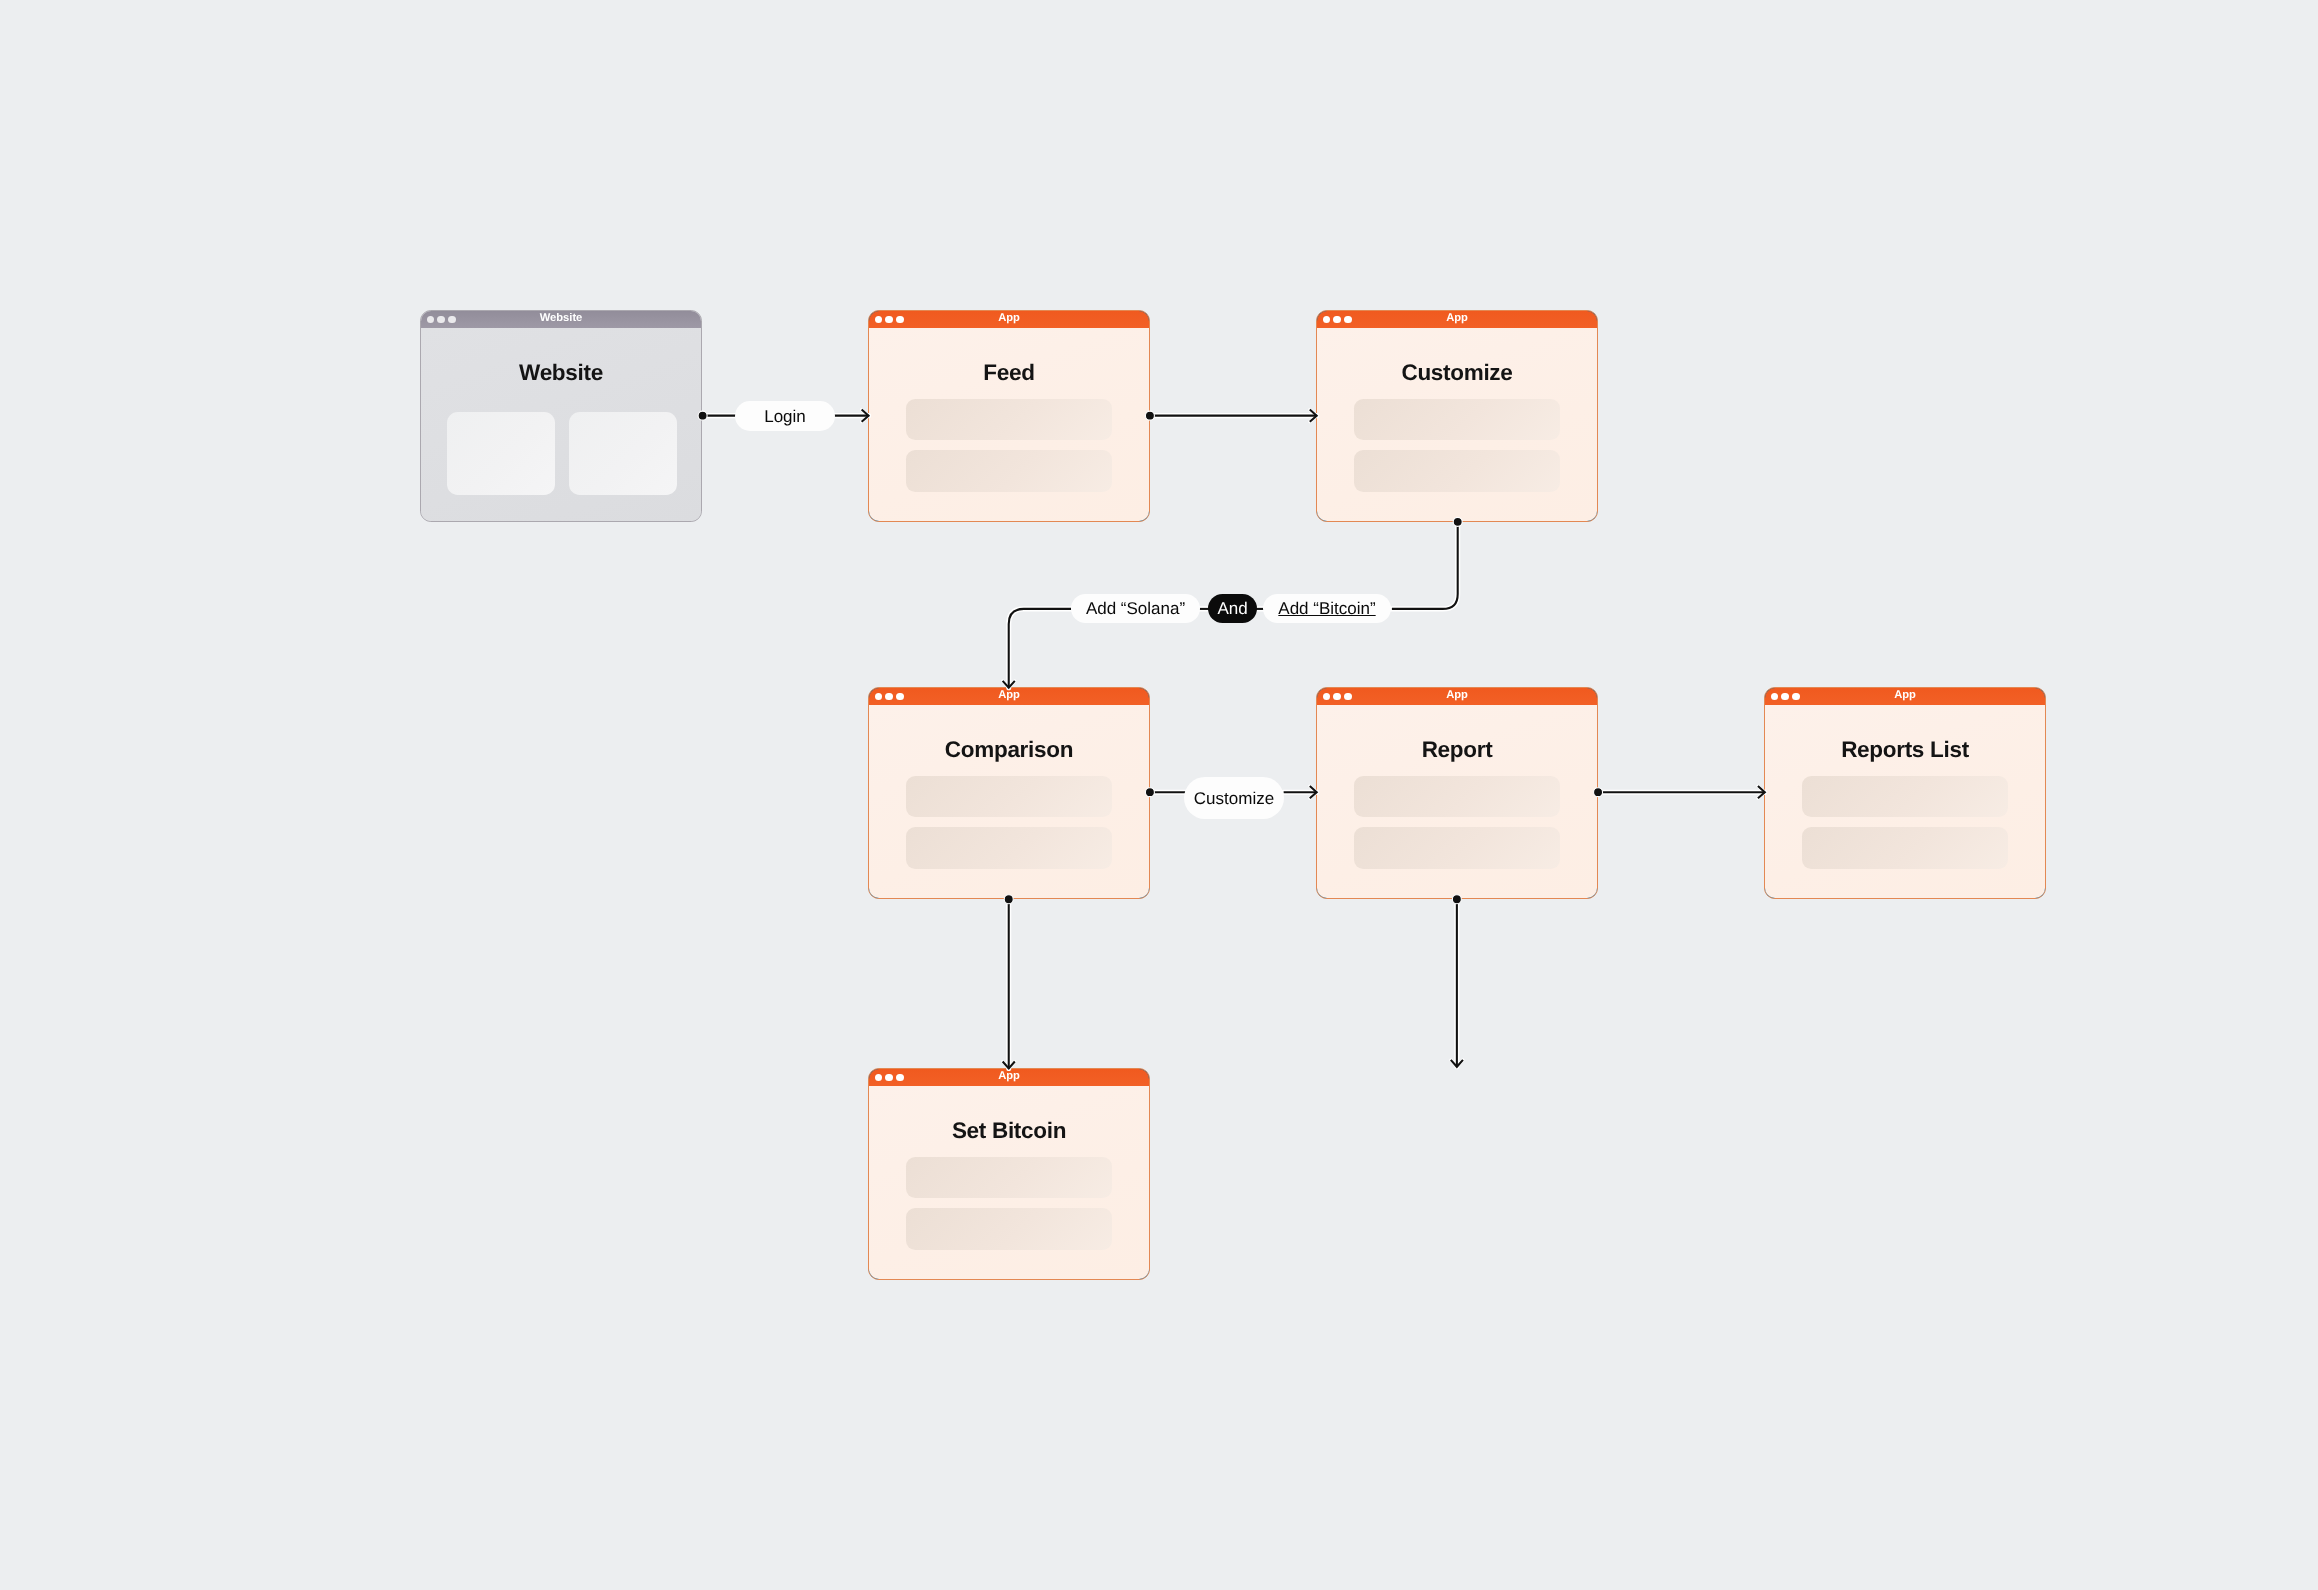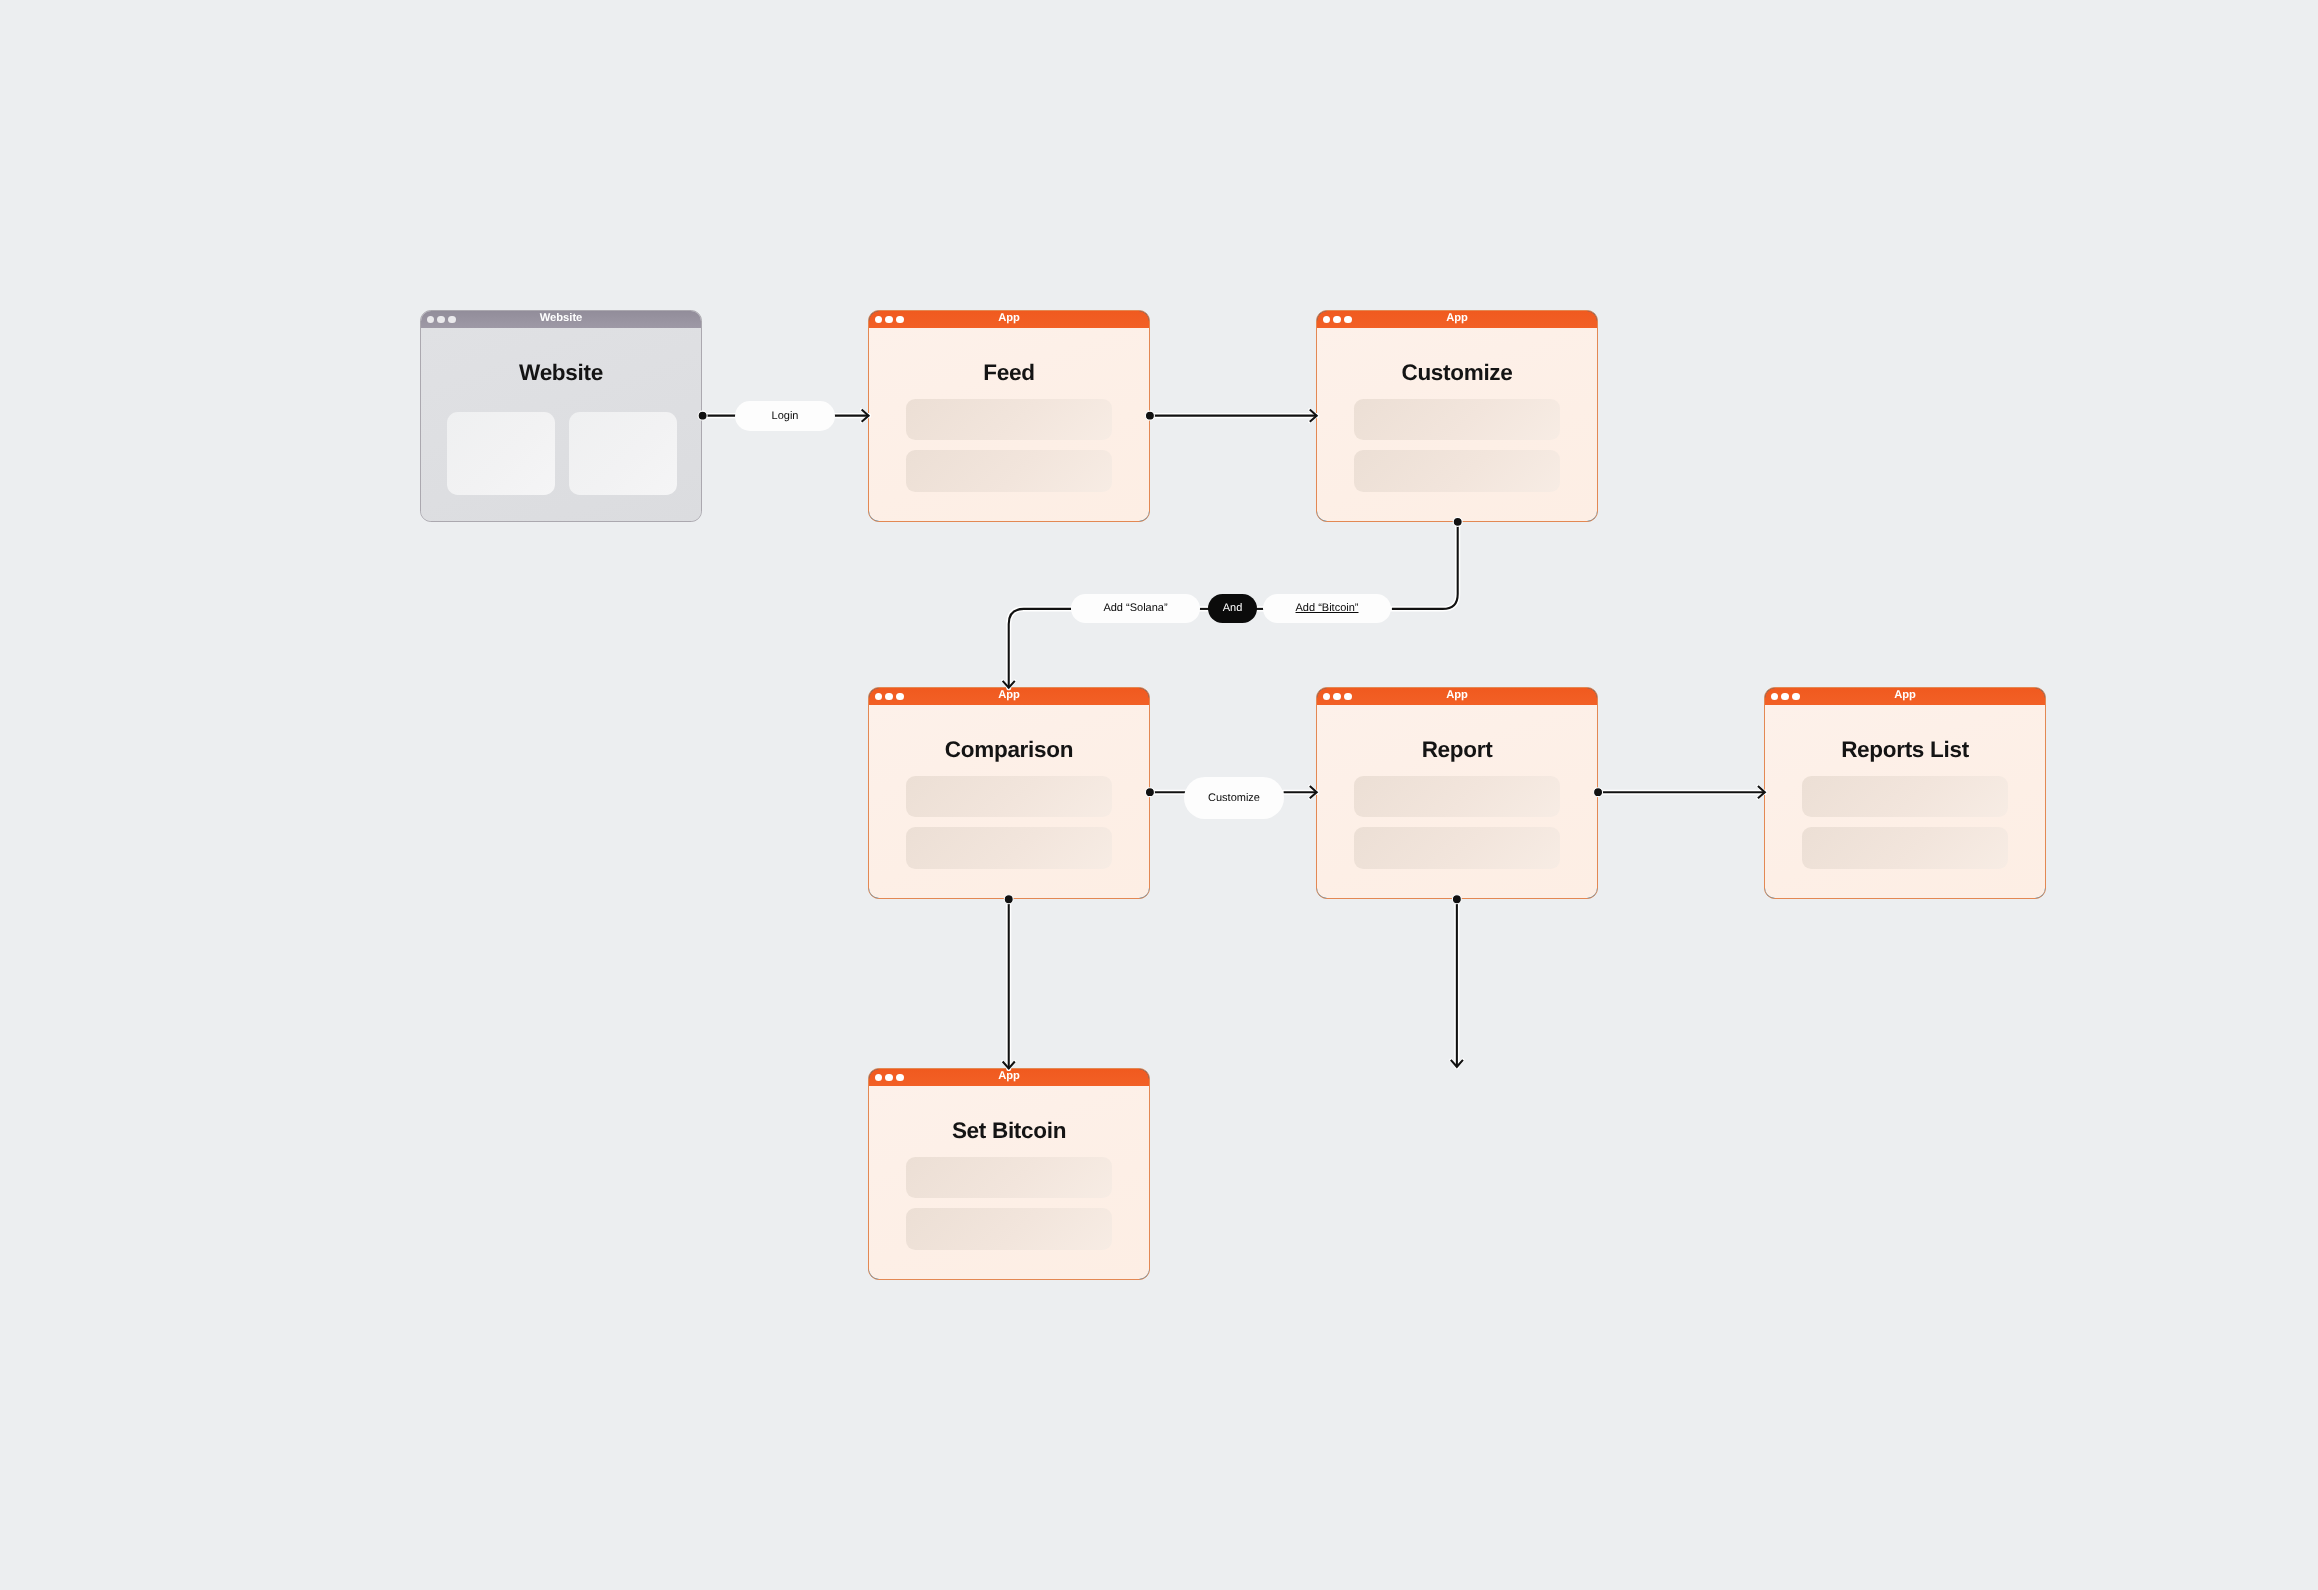--- a/index.html
+++ b/index.html
@@ -32,21 +32,21 @@
   .win.document .chrome{background:linear-gradient(180deg,#b1a8bd 0%,#bbb3c6 100%);}
   .win.document .dot{background:rgba(255,255,255,0.92);}
   .win.document .body{background:linear-gradient(180deg,#f5f5f6 0%,#eeeeef 100%);}
 
   .bar{position:absolute;border-radius:9.2px;}
   .win.app .bar{background:linear-gradient(135deg,#ecdfd5 0%,#f2e5dc 55%,#f7ece4 100%);}
   .tile{position:absolute;border-radius:10.8px;background:linear-gradient(135deg,#eff0f1 0%,#f2f2f3 55%,#f5f5f6 100%);}
 
   
   .lbl{position:absolute;box-sizing:border-box;display:flex;align-items:center;justify-content:center;
-       border-radius:832px;font-size:11px;line-height:1;white-space:nowrap;z-index:8;transform:translateZ(0);text-align:center;}
+       border-radius:832px;font-size:17px;line-height:1;white-space:nowrap;z-index:8;transform:translateZ(0);text-align:center;}
   .lbl.light{background:#fdfdfd;color:#0a0a0a;}
   .lbl.dark{background:#0b0b0b;color:#fff;}
 </style>
 </head>
 <body>
 
 <div id="stage">
     <div class="win website" style="left: 420px; top: 310px; width: 282px; height: 212px;">
       <div class="chrome">
         <div class="dots">

